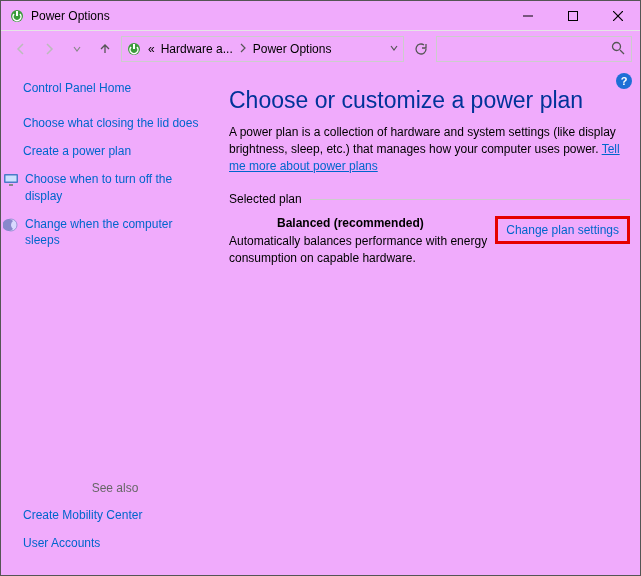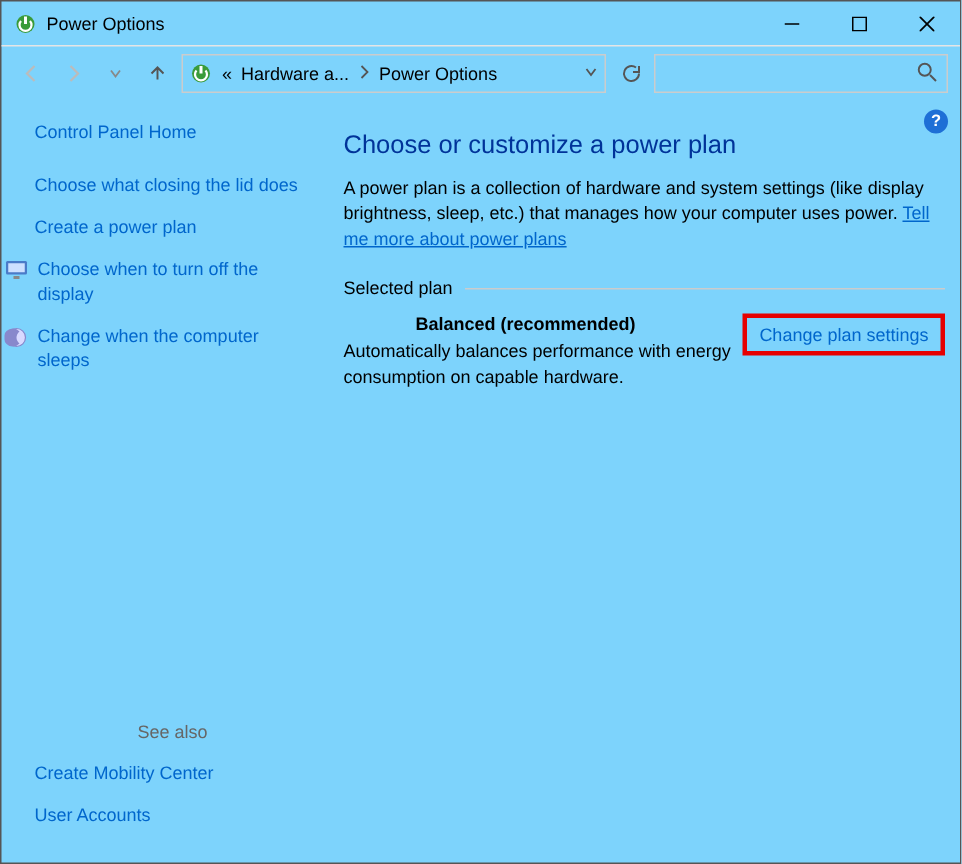--- a/index.html
+++ b/index.html
@@ -9,21 +9,21 @@
     font-size: 12px;
     color: #000;
     background: #fff;
   }
   .window {
     width: 641px;
     height: 576px;
     border: 1px solid #555;
     display: flex;
     flex-direction: column;
-    background: #7dd3fc;
+    background: #f0abfc;
   }
   
   .titlebar {
     height: 30px;
     display: flex;
     align-items: center;
     padding: 0 0 0 8px;
     border-bottom: 1px solid #e5e5e5;
   }
   .titlebar .app-icon {
@@ -155,21 +155,21 @@
     font-weight: bold;
     font-size: 11px;
     display: flex;
     align-items: center;
     justify-content: center;
     cursor: pointer;
   }
   .main h1 {
     color: #003399;
     font-weight: 400;
-    font-size: 17px;
+    font-size: 23px;
     margin: 6px 0 10px 0;
   }
   .main .desc {
     font-size: 12px;
     line-height: 1.4;
     margin-bottom: 18px;
   }
   .main .desc a {
     color: #0066cc;
     text-decoration: underline;

